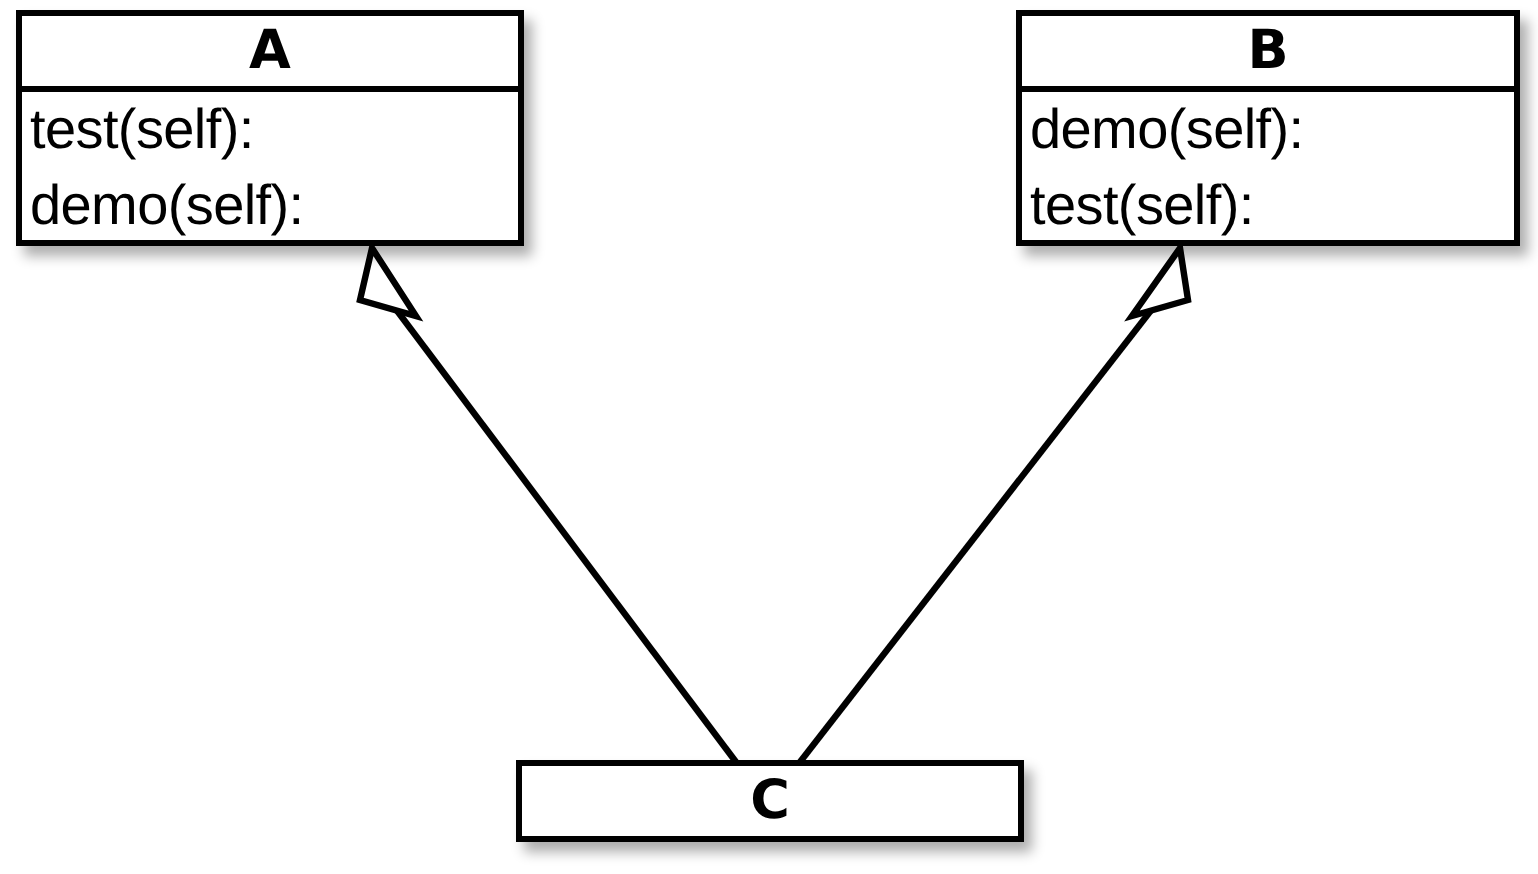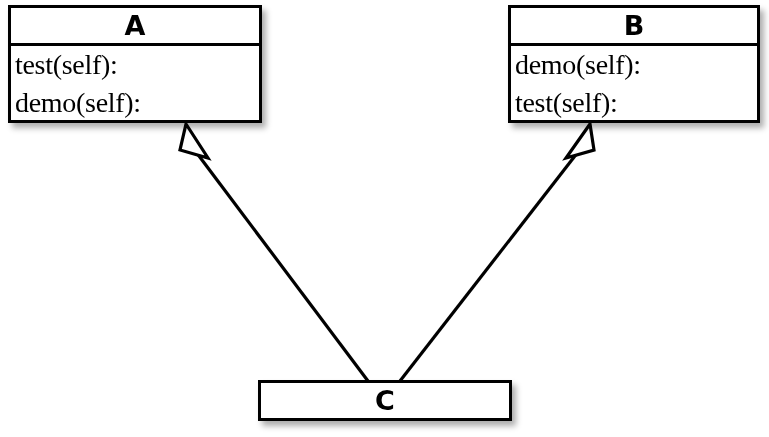--- a/index.html
+++ b/index.html
@@ -49,21 +49,21 @@
     height: 35px;
     border-bottom: 3px solid #000000;
   }
   .class-name-only {
     height: 100%;
   }
   .members-compartment {
     padding: 0px 0px 2px 4px;
   }
   .member-row {
-    font-family: Liberation Serif, serif;
+    font-family: Liberation Sans, sans-serif;
     font-size: 28px;
     line-height: 38px;
     color: #000000;
     white-space: pre;
     text-align: left;
     letter-spacing: -0.3px;
   }
   
   #class-a { left: 8px;   top: 5px;   width: 254px; height: 118px; }
   #class-b { left: 508px; top: 5px;   width: 252px; height: 118px; }

